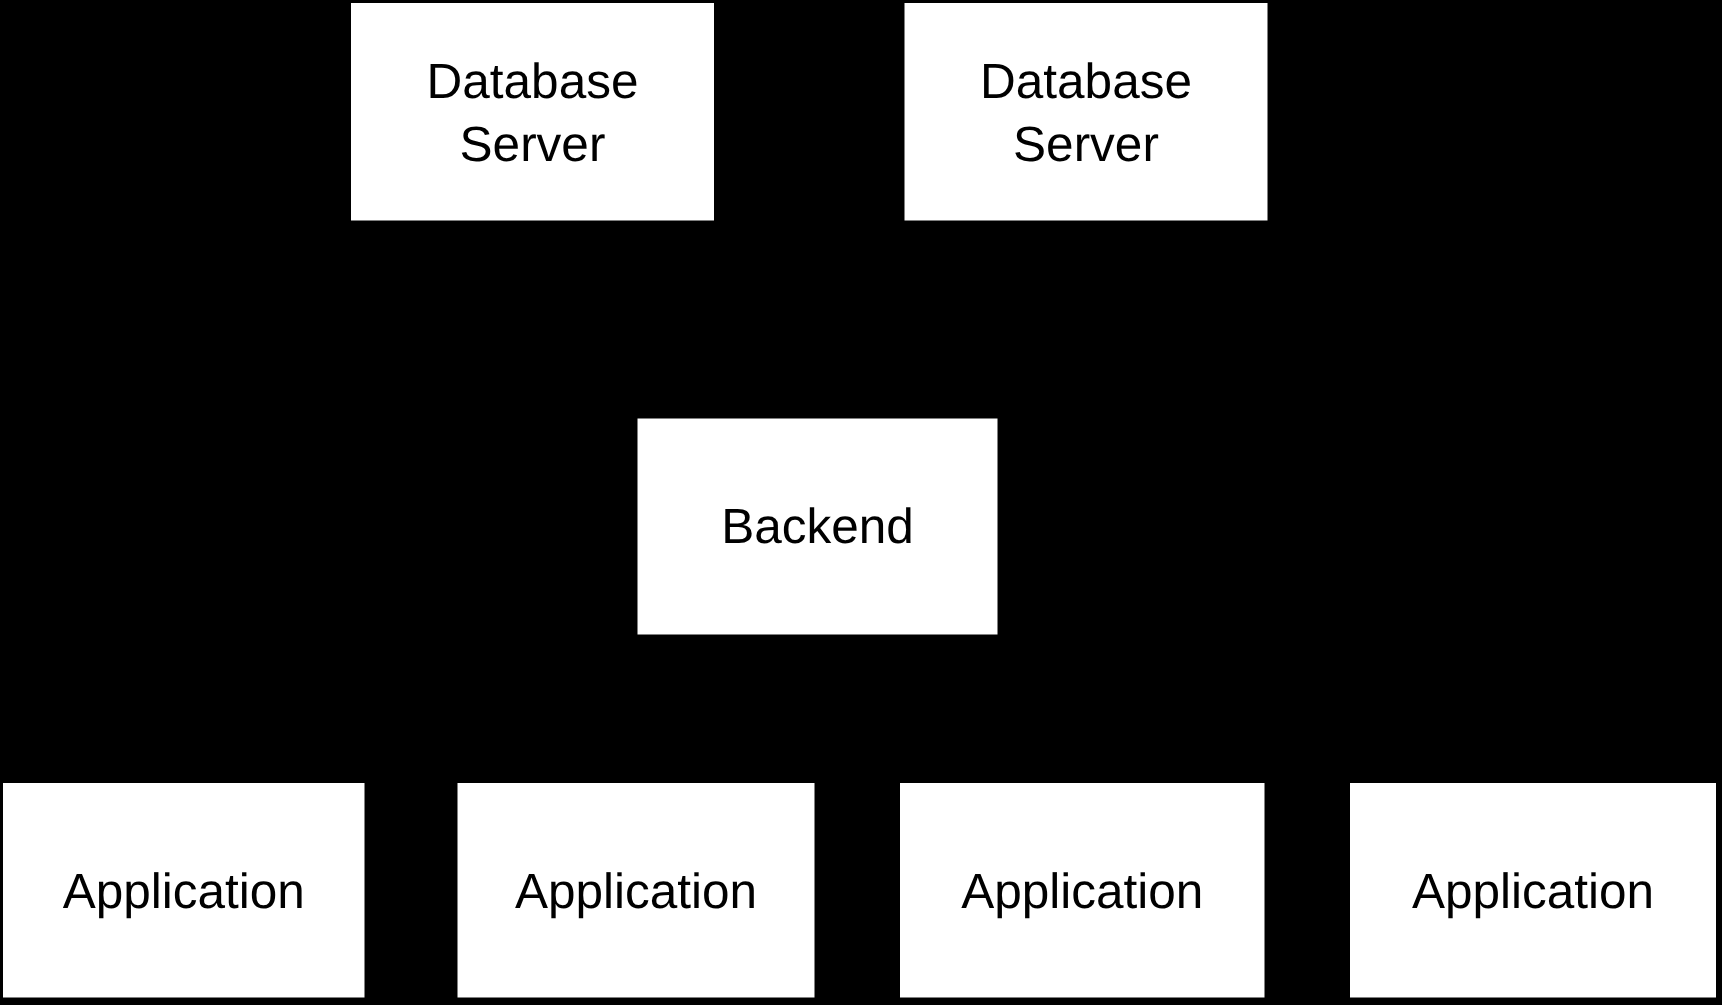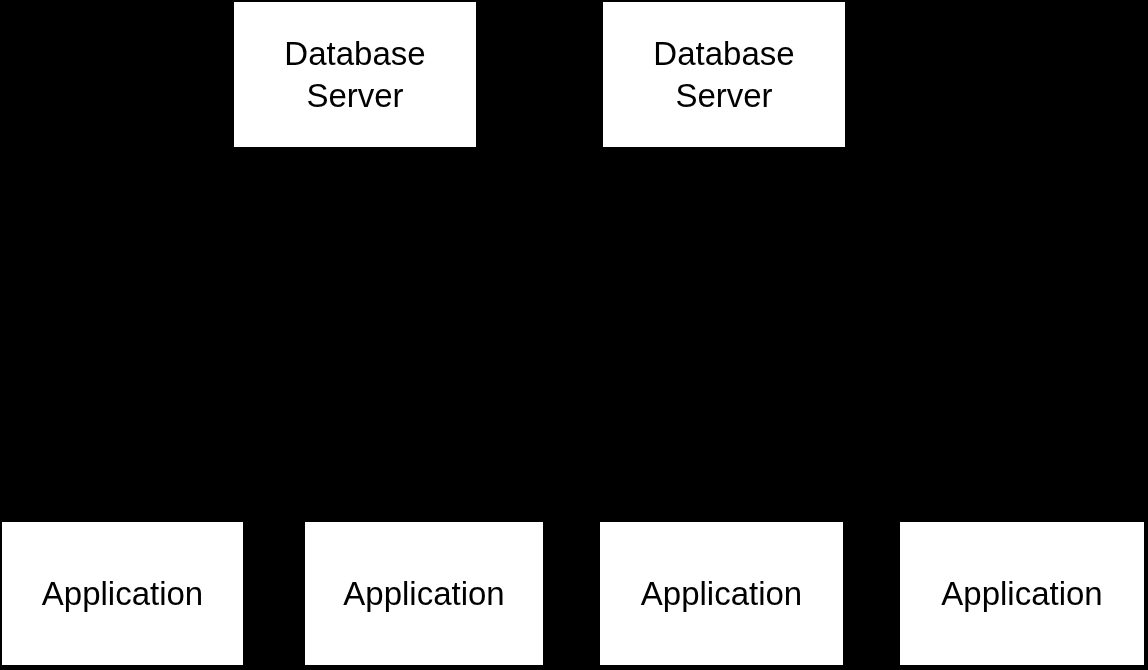--- a/index.html
+++ b/index.html
@@ -46,20 +46,23 @@
 <div id="canvas">
 
   <div class="node node-db" id="node-db1">
     <span class="label">Database Server</span>
   </div>
 
   <div class="node node-db" id="node-db2">
     <span class="label">Database Server</span>
   </div>
 
+  <div class="node" id="node-backend">
+    <span class="label">Backend</span>
+  </div>
 
   <div class="node" id="node-app1">
     <span class="label">Application</span>
   </div>
 
   <div class="node" id="node-app2">
     <span class="label">Application</span>
   </div>
 
   <div class="node" id="node-app3">

